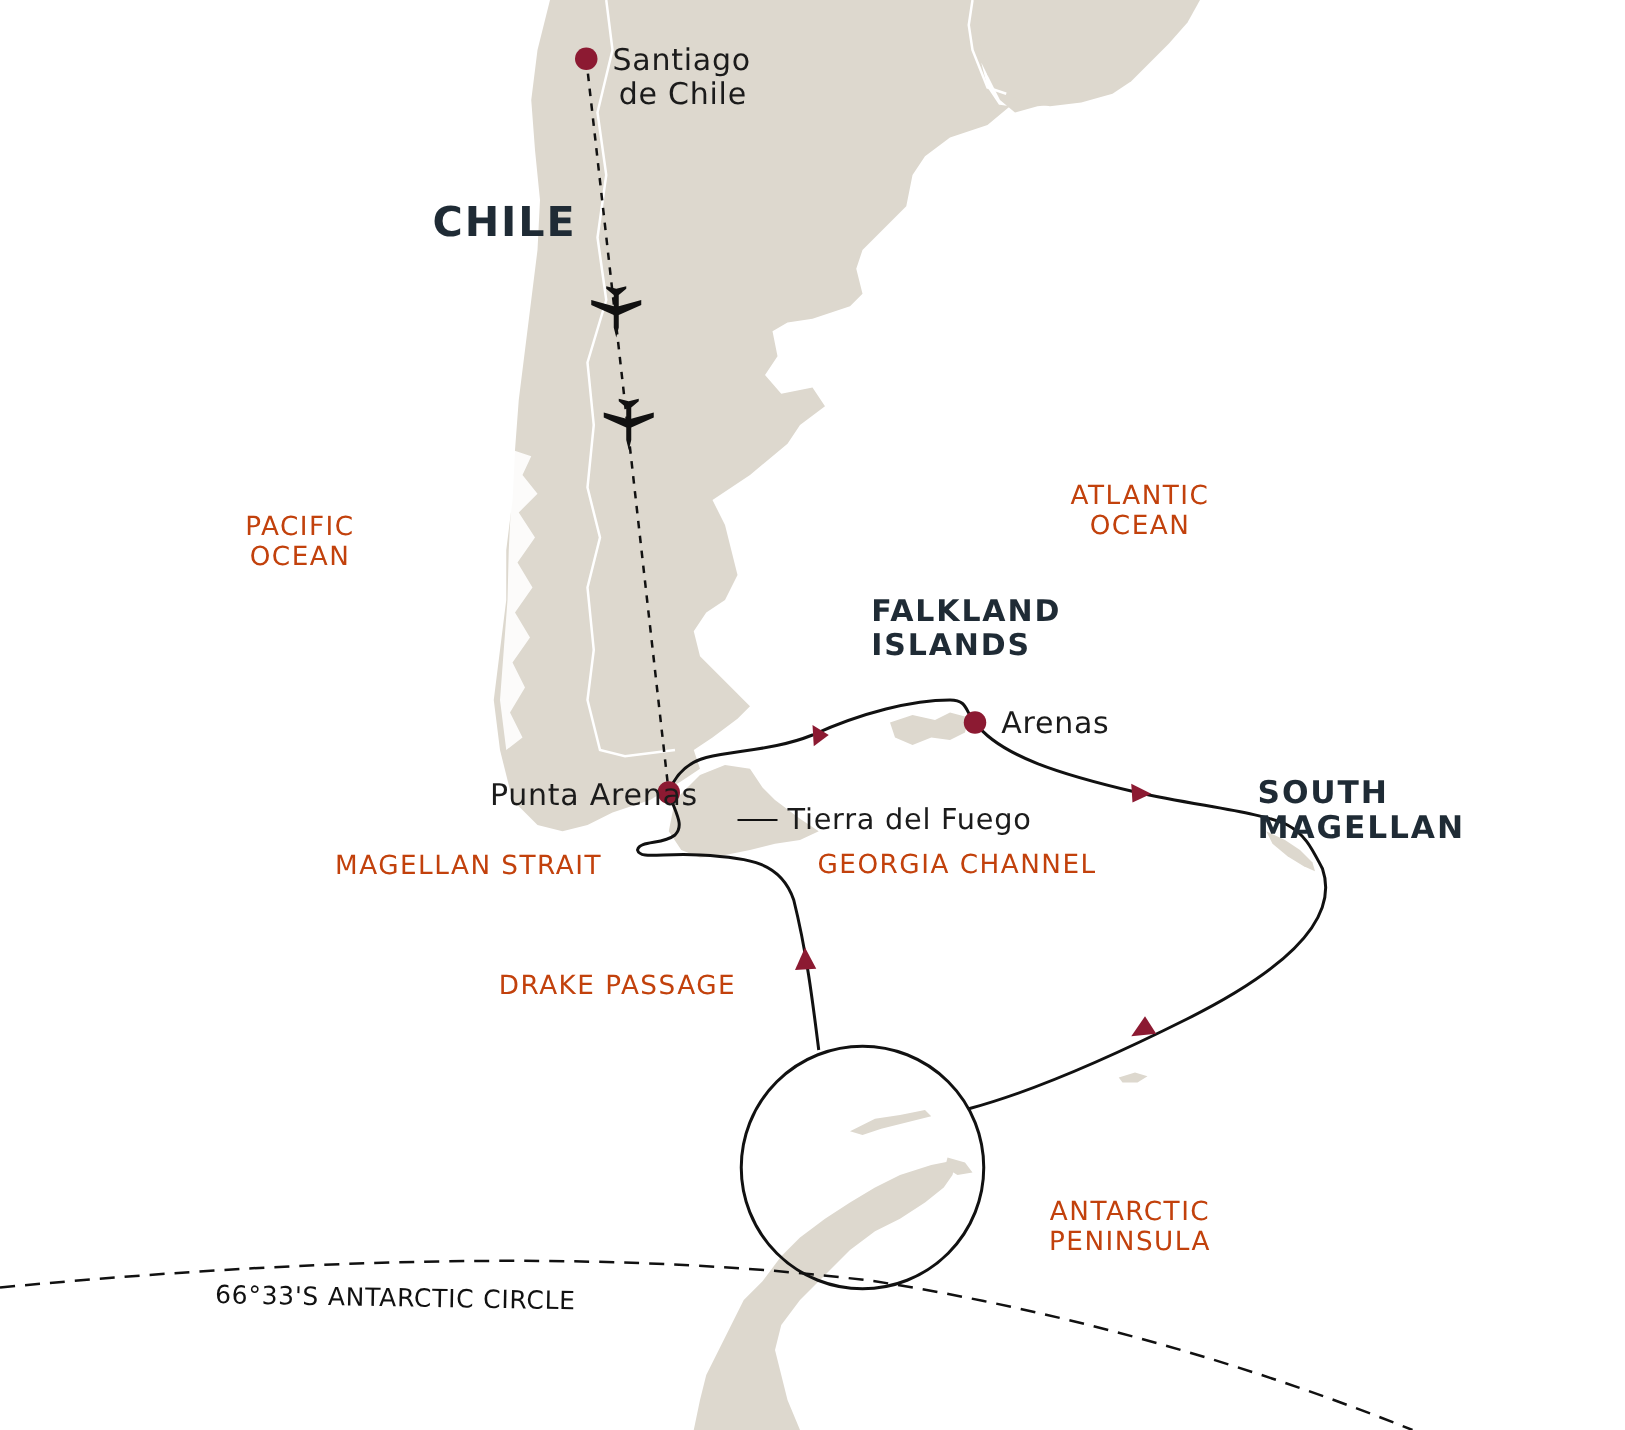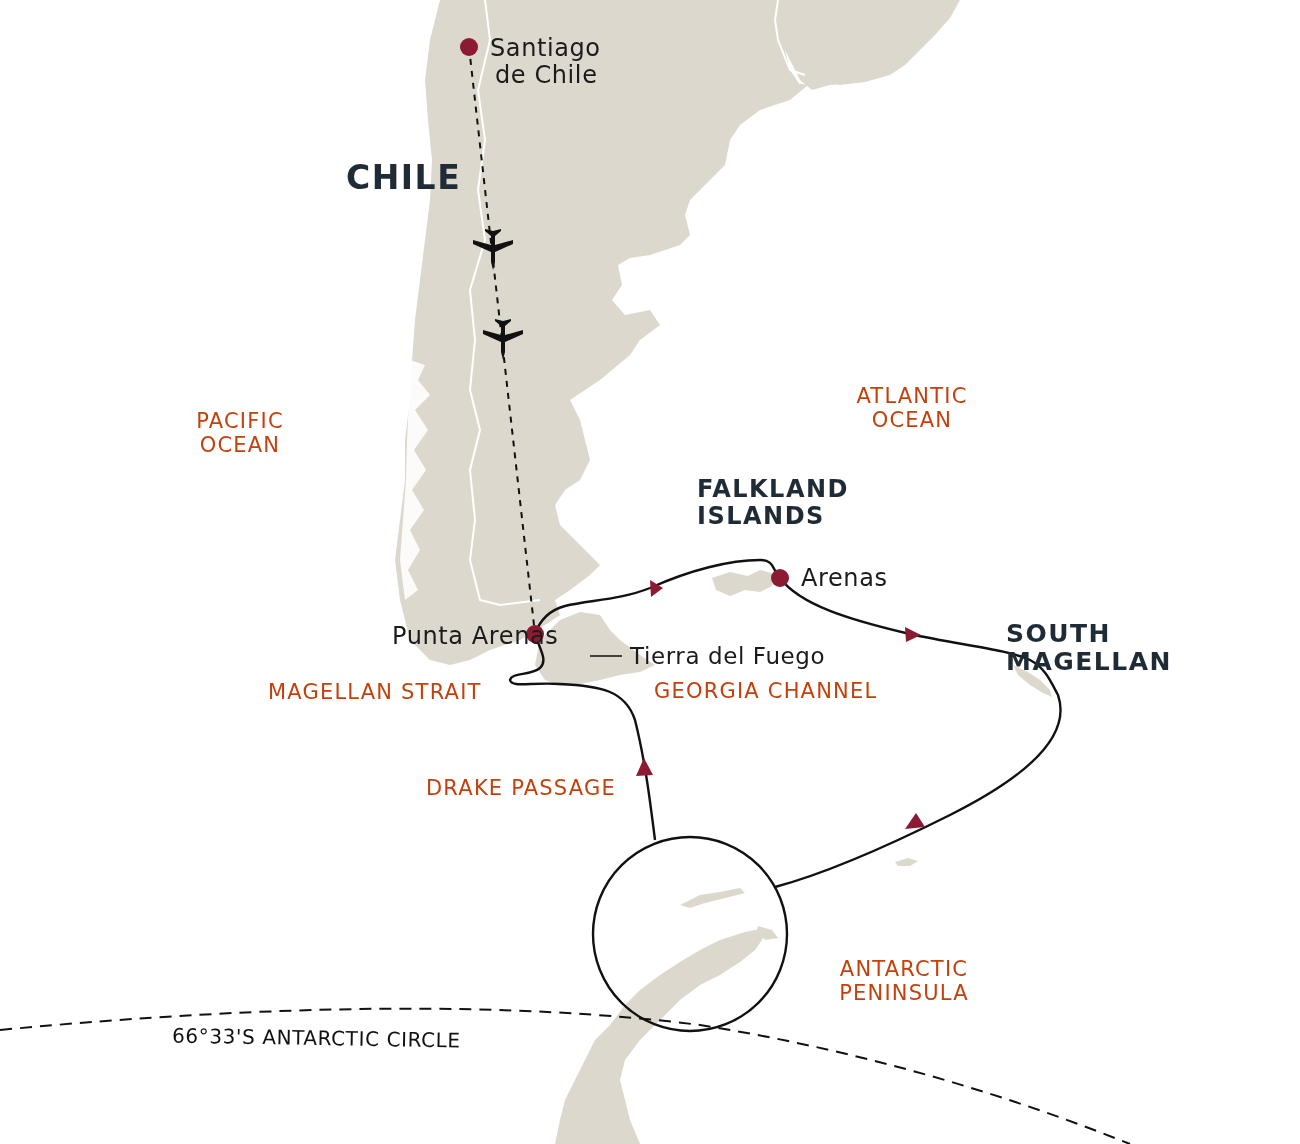--- a/index.html
+++ b/index.html
@@ -82,21 +82,21 @@
 <div class="lbl water center" style="left:192px;top:410px;width:96px;">
   <div>PACIFIC</div>
   <div>OCEAN</div>
 </div>
 <div class="lbl water center" style="left:848px;top:385px;width:128px;">
   <div>ATLANTIC</div>
   <div>OCEAN</div>
 </div>
 <div class="lbl water" style="left:268px;top:681px;">MAGELLAN STRAIT</div>
 <div class="lbl water" style="left:654px;top:680px;">GEORGIA CHANNEL</div>
-<div class="lbl water" style="left:399px;top:777px;margin-left:27px;">DRAKE PASSAGE</div>
+<div class="lbl water" style="left:399px;top:777px;">DRAKE PASSAGE</div>
 <div class="lbl water center" style="left:830px;top:958px;width:148px;">
   <div>ANTARCTIC</div>
   <div>PENINSULA</div>
 </div>
 
 <div class="lbl place" style="left:490px;top:35px;">
   <div>Santiago</div>
   <div style="padding-left:5px;">de Chile</div>
 </div>
 <div class="lbl place" style="left:392px;top:623px;">Punta Arenas</div>

